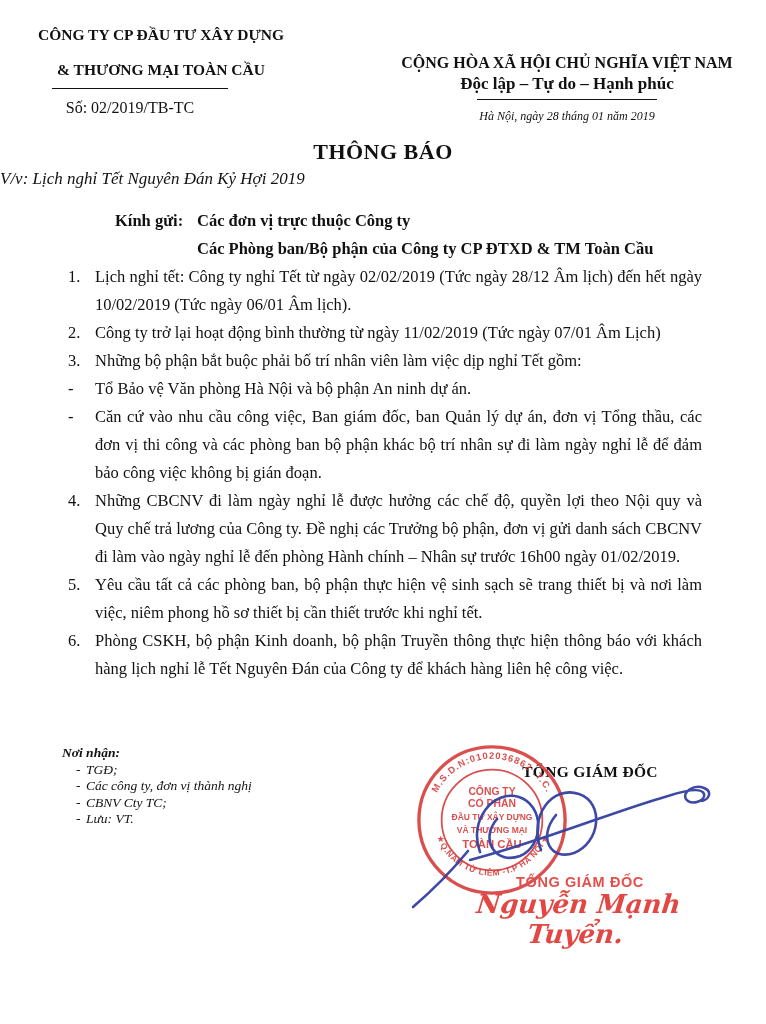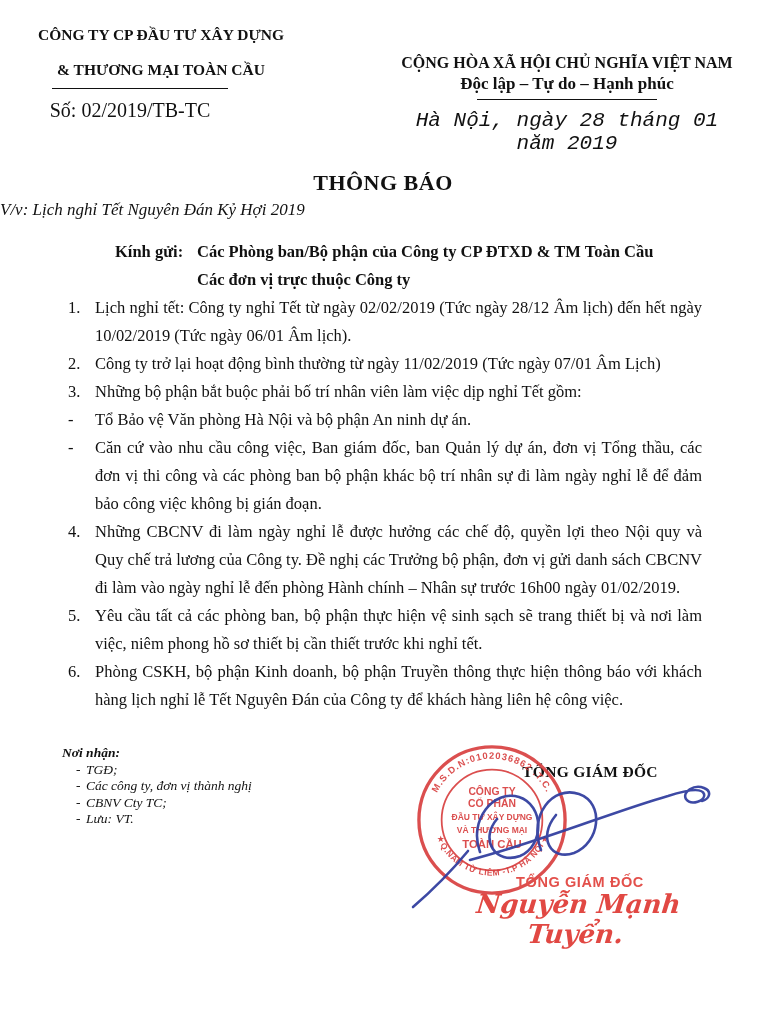--- a/index.html
+++ b/index.html
@@ -11,25 +11,25 @@
     font-family:"Liberation Serif","DejaVu Serif",serif;
     color:#111111;
     overflow:hidden;
   }
   
   .header { display:flex; justify-content:space-between; padding:9px 30px 0 12px; }
   .hdr-left { width:298px; text-align:center; }
   .hdr-right { width:338px; text-align:center; }
   .company-line { font-weight:bold; font-size:15.5px; line-height:19px;margin-top:16px; }
   .hdr-rule-left { width:176px; height:0; border-top:1.6px solid #111; margin:9px 0 10px 40px; }
-  .doc-number { font-size:20px; width:176px; margin-left:30px; }
+  .doc-number { font-size:16px; width:176px; margin-left:30px; }
   .motto-1 { font-weight:bold; font-size:16px; line-height:20px;margin-top:44px; }
   .motto-2 { font-weight:bold; font-size:17px; line-height:21px; }
   .hdr-rule-right { width:180px; height:0; border-top:1.6px solid #111; margin:5px auto 9px auto; }
-  .date-line { font-style:italic; font-size:21px;font-family:Liberation Mono, monospace; }
+  .date-line { font-style:italic; font-size:12px; }
   
   .doc-title { text-align:center; font-weight:bold; font-size:22px; letter-spacing:0.5px; margin-top:15px; }
   .doc-subject { text-align:left; font-style:italic; font-size:17px; margin-top:4px; }
   
   .recipient { display:flex; margin:18px 66px 0 115px; font-weight:bold; font-size:16.5px; line-height:28px; }
   .recipient-label { flex:none; width:82px; }
   
   .body-text { padding:0 64px 0 64px; font-size:16.5px; line-height:28px; text-align:justify; }
   .intro { margin-top:14px; text-indent:41px; }
   .list { margin-top:0; }
@@ -71,22 +71,22 @@
       <div class="date-line">Hà Nội, ngày 28  tháng 01 năm 2019</div>
     </div>
   </div>
 
   <div class="doc-title">THÔNG BÁO</div>
   <div class="doc-subject">V/v: Lịch nghỉ Tết Nguyên Đán Kỷ Hợi 2019</div>
 
   <div class="recipient">
     <div class="recipient-label">Kính gửi:</div>
     <div>
+      <div>Các đơn vị trực thuộc Công ty</div>
       <div>Các Phòng ban/Bộ phận của Công ty CP ĐTXD &amp; TM Toàn Cầu</div>
-      <div>Các đơn vị trực thuộc Công ty</div>
     </div>
   </div>
 
   <div class="body-text">
     <div class="list">
       <div class="li">
         <span class="marker">1.</span>
         <span class="txt">Lịch nghỉ tết: Công ty nghỉ Tết từ ngày 02/02/2019 (Tức ngày 28/12 Âm lịch) đến hết ngày 10/02/2019 (Tức ngày 06/01 Âm lịch).</span>
       </div>
       <div class="li">

